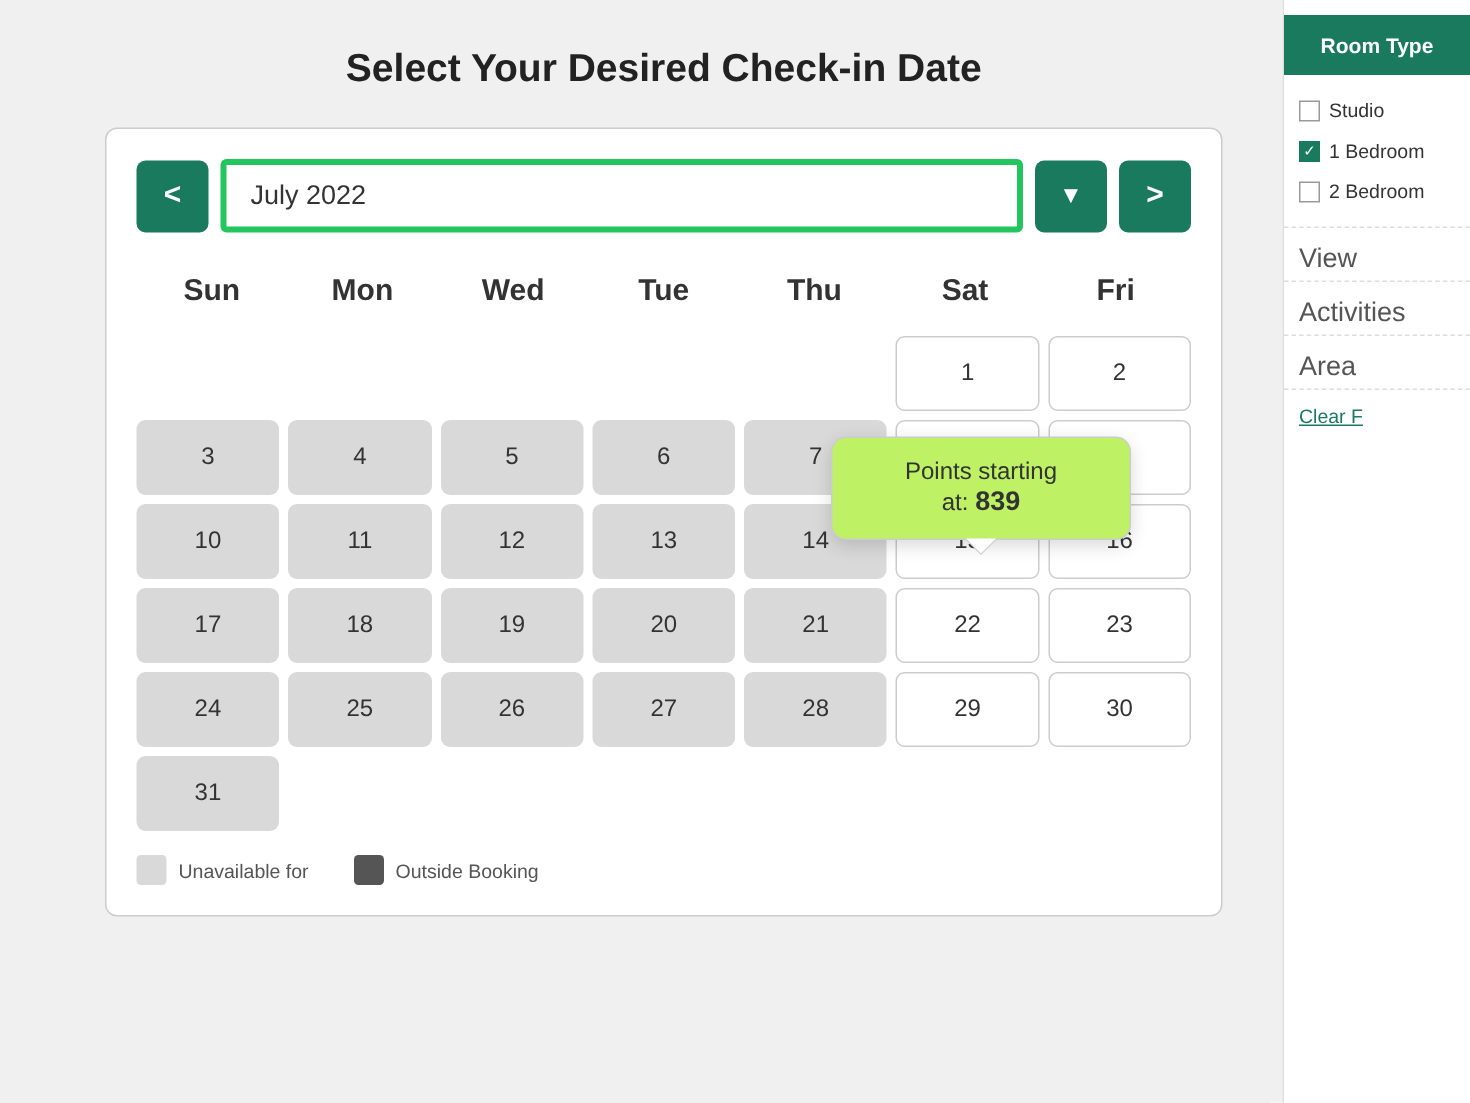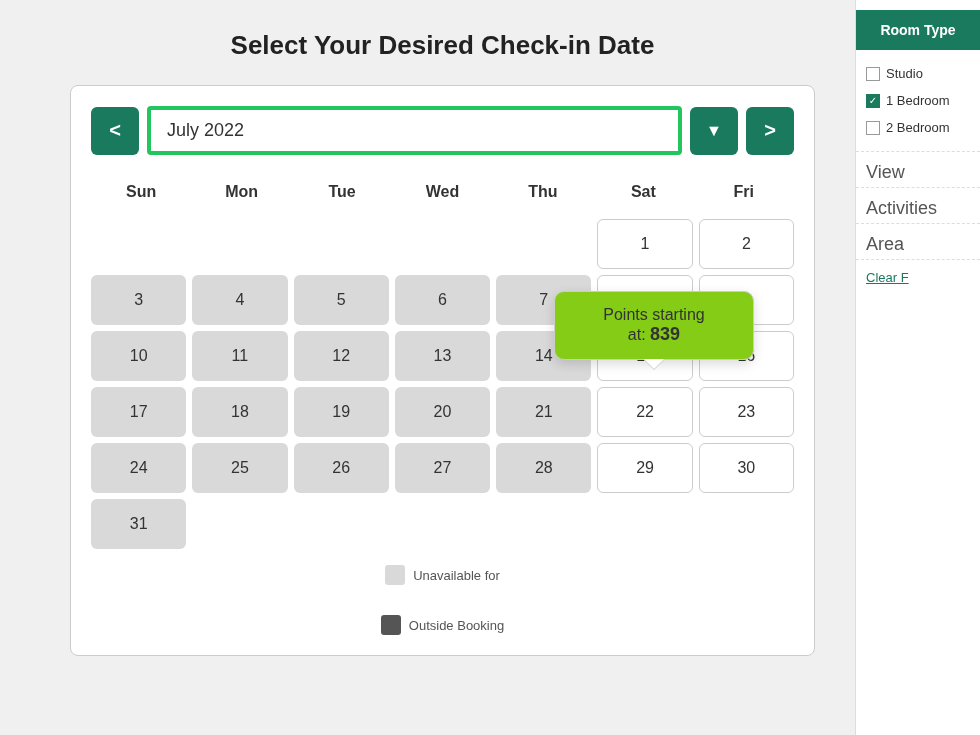--- a/index.html
+++ b/index.html
@@ -92,21 +92,21 @@
 
     .day-headers {
       display: grid;
       grid-template-columns: repeat(7, 1fr);
       margin-bottom: 10px;
     }
 
     .day-header {
       text-align: center;
       font-weight: bold;
-      font-size: 16px;
+      font-size: 20px;
       color: #333;
       padding: 8px 0;
     }
 
     .calendar-days {
       display: grid;
       grid-template-columns: repeat(7, 1fr);
       gap: 6px;
     }
 
@@ -129,21 +129,21 @@
       cursor: default;
     }
 
     .day-cell.available {
       background: white;
       border: 1px solid #ccc;
     }
 
     .tooltip-bubble {
       position: absolute;
-      background: #84cc16;
+      background: #bef264;
       border: 1px solid #ccc;
       border-radius: 10px;
       padding: 14px 20px;
       text-align: center;
       box-shadow: 0 4px 12px rgba(0,0,0,0.15);
       font-size: 16px;
       color: #333;
       right: 60px;
       top: 205px;
       z-index: 10;
@@ -177,21 +177,20 @@
       font-size: 18px;
     }
 
     .legend-area {
       margin-top: 16px;
       display: flex;
       gap: 30px;
       align-items: center;
       font-size: 13px;
       color: #555;
-      flex-direction: column;
     }
 
     .legend-item {
       display: flex;
       align-items: center;
       gap: 8px;
     }
 
     .legend-box {
       width: 20px;
@@ -283,22 +282,22 @@
         <span>July 2022</span>
       </div>
       <button class="dropdown-btn">▼</button>
       <button class="nav-btn">&gt;</button>
     </div>
 
     <div class="calendar-grid">
       <div class="day-headers">
         <div class="day-header">Sun</div>
         <div class="day-header">Mon</div>
+        <div class="day-header">Wed</div>
         <div class="day-header">Tue</div>
-        <div class="day-header">Wed</div>
         <div class="day-header">Thu</div>
         <div class="day-header">Sat</div>
         <div class="day-header">Fri</div>
       </div>
       <div class="calendar-days" id="calendar-days-container">
       <div class="day-cell empty"></div>
           <div class="day-cell empty"></div>
           <div class="day-cell empty"></div>
           <div class="day-cell empty"></div>
           <div class="day-cell empty"></div>

